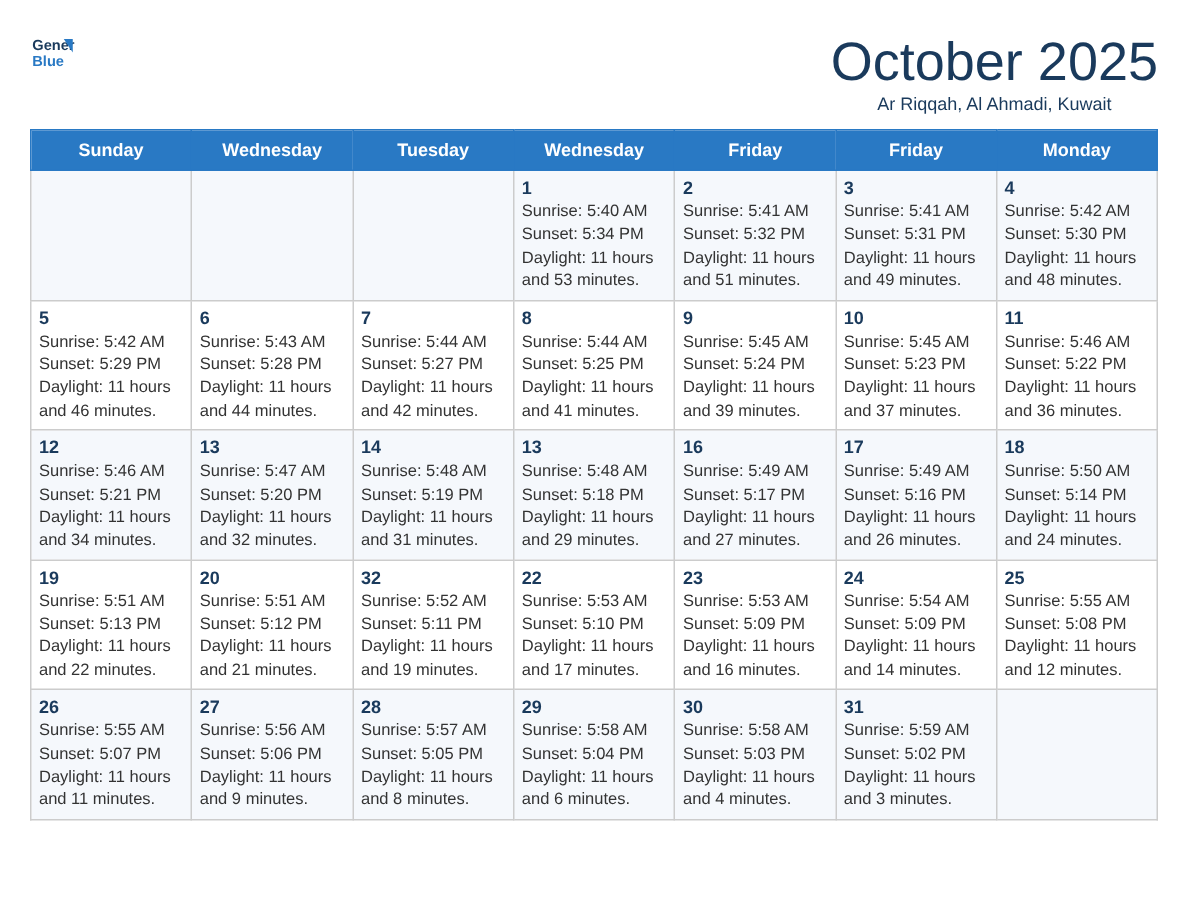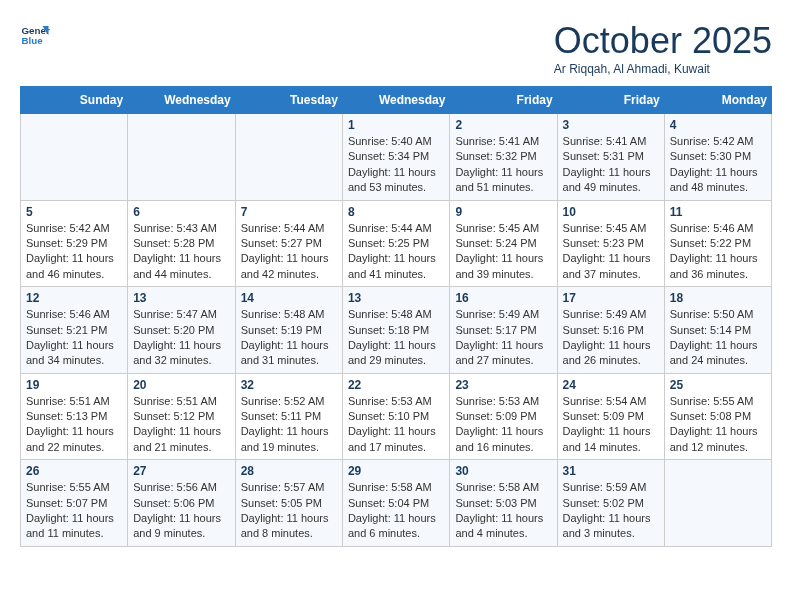--- a/index.html
+++ b/index.html
@@ -19,41 +19,41 @@
     .logo {
       display: flex;
       align-items: center;
       gap: 4px;
     }
     .logo-icon {
       width: 30px;
       height: 30px;
     }
     .title-section {
-      text-align: left;
+      text-align: center;
     }
     .month-title {
       font-size: 36px;
       color: #1a3a5c;
       font-weight: 300;
     }
     .location-title {
       font-size: 12px;
       color: #1a3a5c;
     }
     .calendar-table {
       width: 100%;
       border-collapse: collapse;
       font-size: 11px;
     }
     .calendar-table thead tr th {
       background-color: #2979c4;
       color: #fff;
       padding: 6px 4px;
-      text-align: right;
+      text-align: center;
       font-size: 12px;
       font-weight: bold;
       border: 1px solid #2979c4;
     }
     .calendar-table tbody tr td {
       border: 1px solid #ccc;
       vertical-align: top;
       padding: 4px 5px;
       min-height: 70px;
       width: 108px;

